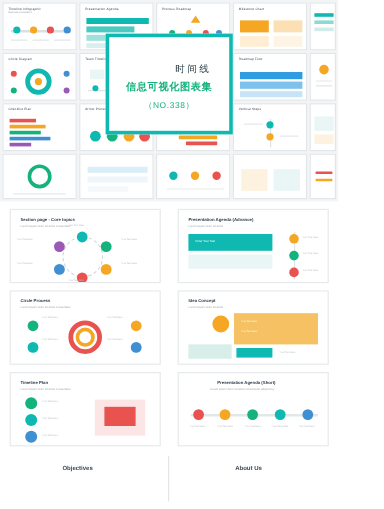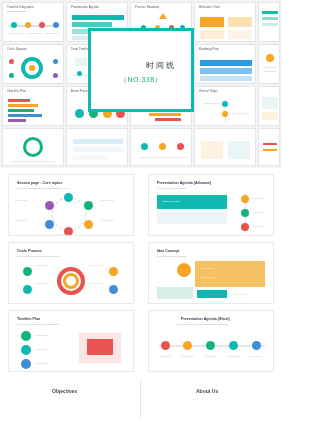--- a/index.html
+++ b/index.html
@@ -292,20 +292,21 @@
       <div class="rect" style="left:6px; top:12px; width:22px; height:18px; background:#fdf2e0;"></div>
       <div class="rect" style="left:33px; top:12px; width:22px; height:18px; background:#e9f6f5;"></div>
     </div>
     <div class="thumb" style="left:258px; top:128px; width:22px; height:38px;">
       <div class="bar" style="left:4px; top:14px; width:14px; height:2px; background:#e8534f;"></div>
       <div class="bar" style="left:4px; top:20px; width:14px; height:2px; background:#f5a623;"></div>
     </div>
 
     <div id="center-card">
       <span class="mid">时间线</span>
+      <span class="green">信息可视化图表集</span>
       <span class="num">（NO.338）</span>
     </div>
   </div>
 
   <div id="grid">
 
     <div class="slide" style="left:8px; top:6px; width:126px; height:62px;">
       <span class="s-title" style="left:8px; top:6px;">Section page - Core topics</span>
       <span class="s-sub" style="left:8px; top:12px;">Lorem ipsum dolor sit amet consectetur</span>
       <div class="ring" style="left:43px; top:22px; width:34px; height:34px; border:1px dashed #cfd6db;"></div>

